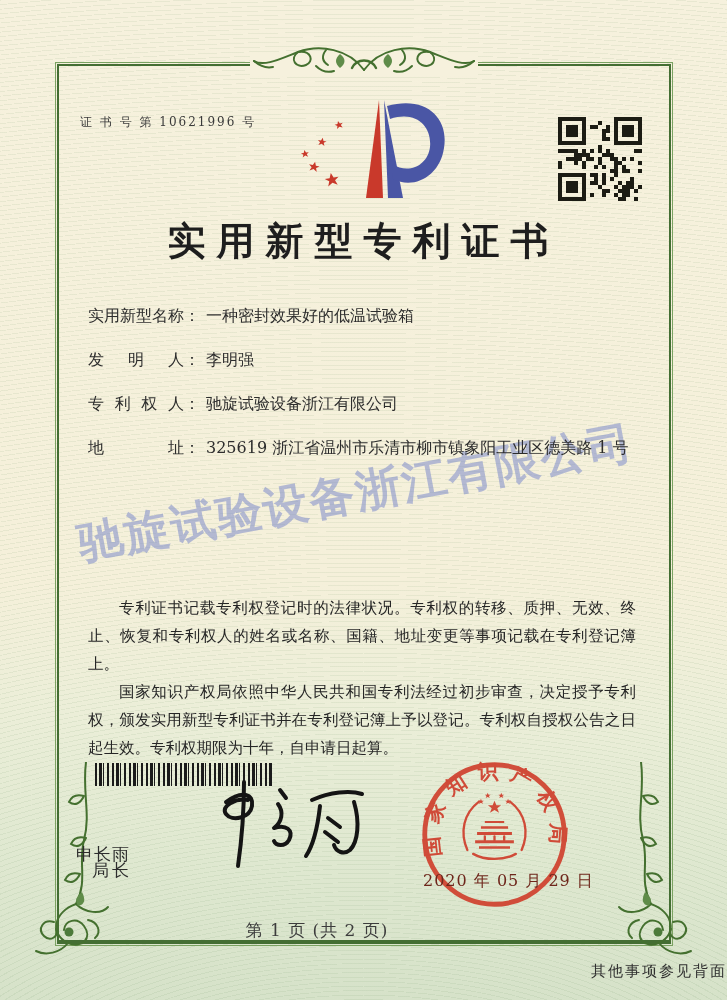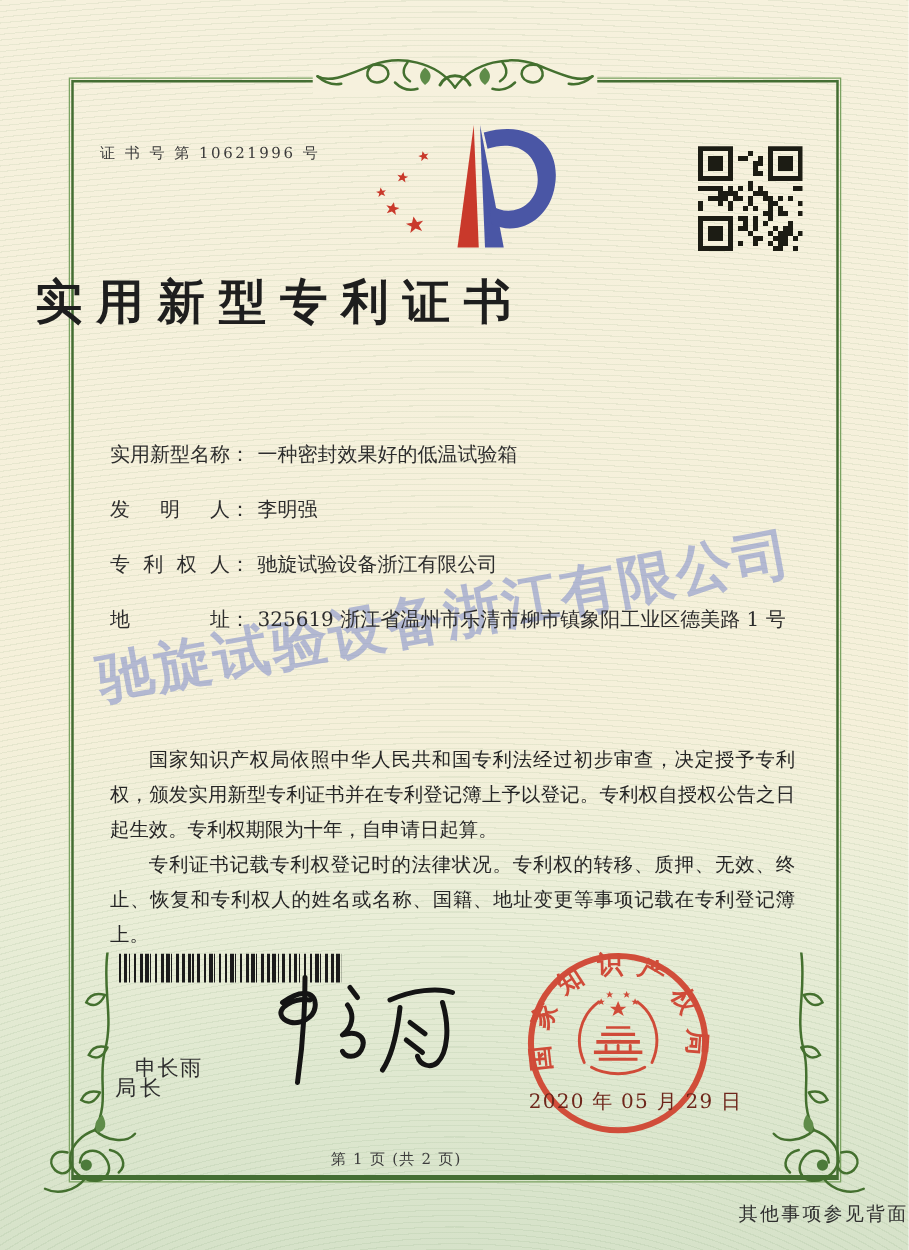--- a/index.html
+++ b/index.html
@@ -12,44 +12,44 @@
   }
   .border{position:absolute;left:55px;top:62px;width:616px;height:882px;border:1px solid #7aa261;}
   .border::after{content:"";position:absolute;inset:1px;border:2px solid #446e33;border-bottom-width:4px;}
   .top-flourish{position:absolute;left:250px;top:40px;width:228px;height:46px;}
   .corner-orn{position:absolute;width:92px;height:200px;}
   .corner-orn.left{left:24px;top:762px;}
   .corner-orn.right{right:24px;top:762px;transform:scaleX(-1);}
   .cert-no{position:absolute;left:80px;top:114px;font-size:12px;letter-spacing:2px;color:#3a3a3a;}
   .logo{position:absolute;left:282px;top:94px;width:166px;height:118px;}
   .qr{position:absolute;left:558px;top:117px;width:84px;height:84px;shape-rendering:crispEdges;}
-  .title{position:absolute;left:0;right:0;top:216px;font-size:38px;font-weight:bold;
-         letter-spacing:11px;color:#1e1e1e;margin-left:28px;}
+  .title{position:absolute;left:0;right:0;top:216px;text-align:center;font-size:38px;font-weight:bold;
+         letter-spacing:11px;color:#1e1e1e;}
   .watermark{position:absolute;left:84px;top:514px;font-size:45px;font-weight:bold;letter-spacing:2px;
          white-space:nowrap;color:rgba(124,138,202,0.55);transform:rotate(-10.5deg);transform-origin:0 100%;z-index:1;}
-  .fields{position:absolute;left:88px;top:306px;width:560px;z-index:2;margin-top:48px;}
+  .fields{position:absolute;left:88px;top:306px;width:560px;z-index:2;}
   .frow{height:26px;margin-bottom:18px;font-size:16px;line-height:20px;white-space:nowrap;}
   .flabel{display:inline-block;width:96px;text-align:justify;text-align-last:justify;vertical-align:top;}
   .fcolon{display:inline-block;margin-right:6px;vertical-align:top;}
   .fvalue{vertical-align:top;}
   .fpair-1{display:inline-block;width:294px;}
   .fpair-2 .flabel{width:84px;}
   .paras{position:absolute;left:88px;top:594px;width:548px;z-index:2;font-size:15.5px;line-height:28px;
          text-align:justify;color:#262626;}
   .paras p{margin:0;text-indent:2em;}
   .barcode{position:absolute;left:95px;top:763px;width:178px;height:23px;z-index:2;
     background-image:repeating-linear-gradient(90deg,#1b1b1b 0 2px,transparent 2px 4px,#1b1b1b 4px 7px,
       transparent 7px 8px,#1b1b1b 8px 9px,transparent 9px 12px,#1b1b1b 12px 14px,transparent 14px 17px);}
   .director-label{position:absolute;left:92px;top:859px;font-size:17px;letter-spacing:3px;z-index:2;}
-  .director-name{position:absolute;left:108px;top:843px;font-size:17px;letter-spacing:1px;z-index:2;}
+  .director-name{position:absolute;left:76px;top:843px;font-size:17px;letter-spacing:1px;z-index:2;}
   .signature{position:absolute;left:192px;top:774px;width:185px;height:100px;z-index:2;}
   .seal{position:absolute;left:417px;top:757px;width:155px;height:155px;z-index:3;opacity:0.92;}
   .seal-date{position:absolute;left:423px;top:871px;width:160px;font-size:16px;letter-spacing:1px;
          color:#6e261b;z-index:4;white-space:nowrap;}
-  .page-info{position:absolute;left:55px;top:919px;width:524px;text-align:center;font-size:12px;
+  .page-info{position:absolute;left:55px;top:919px;width:524px;text-align:center;font-size:17px;
          letter-spacing:1px;color:#3c3c3c;z-index:2;}
   .footer-note{position:absolute;left:0;right:0;top:962px;text-align:right;font-size:15px;
          letter-spacing:2px;color:#2f2f2f;}
   .seal-ring{fill:none;stroke:#d0412e;stroke-width:5;}
   .seal-red{fill:#cf3e2c;}
   .seal-stroke{fill:none;stroke:#cf3e2c;stroke-linecap:round;}
   .sig-stroke{fill:none;stroke:#141414;stroke-width:4;stroke-linecap:round;stroke-linejoin:round;}
   .orn-stroke{fill:none;stroke:#44702f;stroke-width:2;stroke-linecap:round;}
 </style>
 </head>
@@ -244,22 +244,22 @@
     </div>
     <div class="frow">
       <span class="flabel">专利权人</span><span class="fcolon">：</span><span class="fvalue">驰旋试验设备浙江有限公司</span>
     </div>
     <div class="frow">
       <span class="flabel">地址</span><span class="fcolon">：</span><span class="fvalue">325619 浙江省温州市乐清市柳市镇象阳工业区德美路 1 号</span>
     </div>
   </div>
 
   <div class="paras">
+    <p>专利证书记载专利权登记时的法律状况。专利权的转移、质押、无效、终止、恢复和专利权人的姓名或名称、国籍、地址变更等事项记载在专利登记簿上。</p>
     <p>国家知识产权局依照中华人民共和国专利法经过初步审查，决定授予专利权，颁发实用新型专利证书并在专利登记簿上予以登记。专利权自授权公告之日起生效。专利权期限为十年，自申请日起算。</p>
-    <p>专利证书记载专利权登记时的法律状况。专利权的转移、质押、无效、终止、恢复和专利权人的姓名或名称、国籍、地址变更等事项记载在专利登记簿上。</p>
   </div>
 
   <div class="barcode"></div>
 
   <div class="director-label">局长</div>
   <div class="director-name">申长雨</div>
 
   <svg class="signature" viewBox="0 0 185 100">
     <g class="sig-stroke">
       <path d="M34,28 C50,16 62,20 60,32 C58,44 40,48 34,40 C28,32 44,24 56,26"></path>

